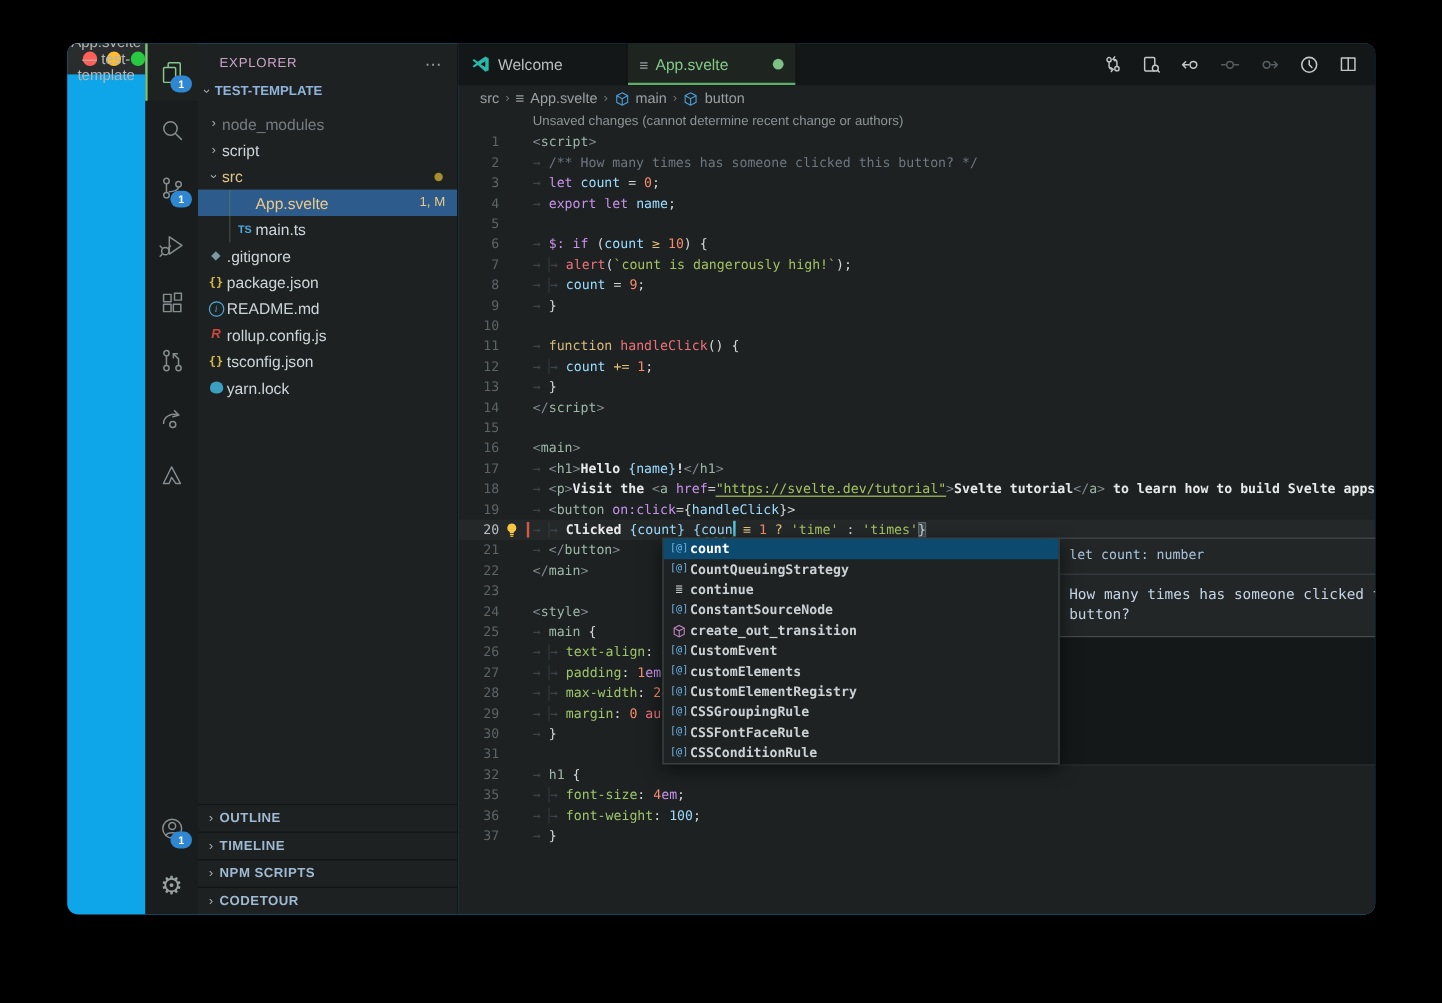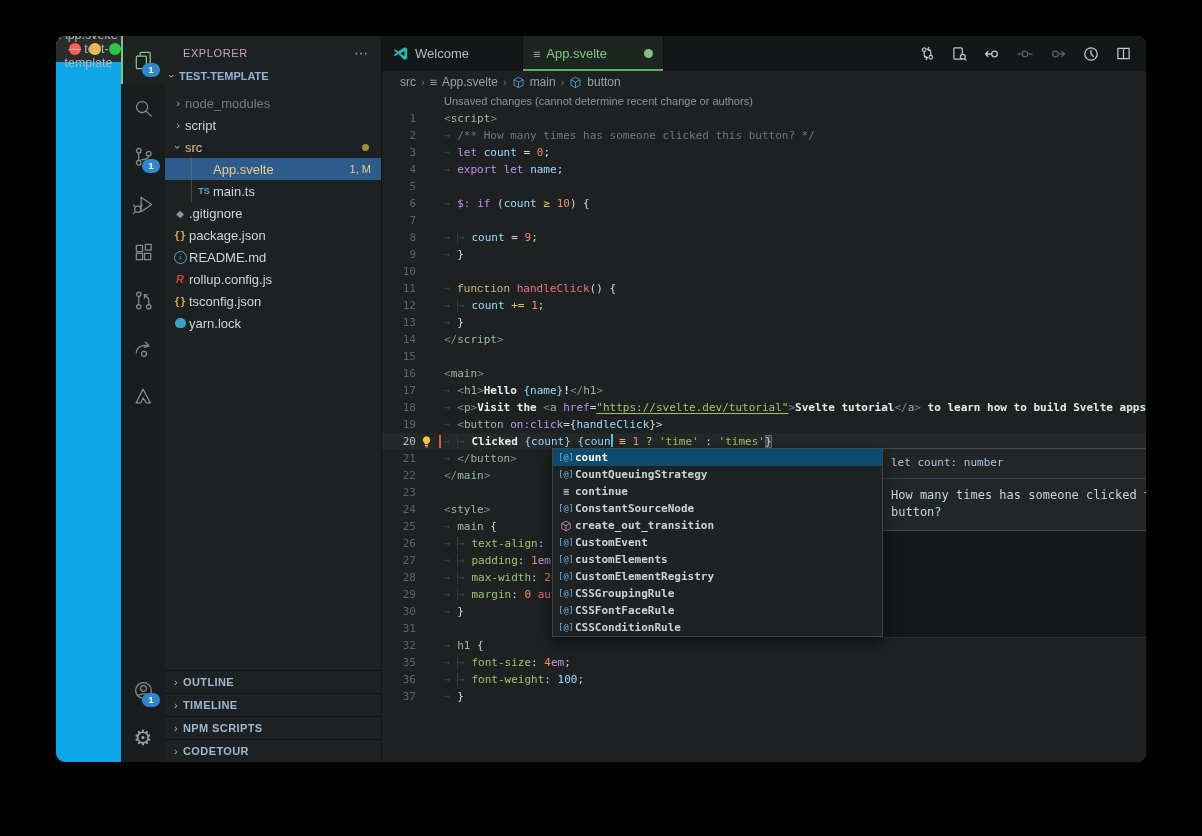--- a/index.html
+++ b/index.html
@@ -65,21 +65,21 @@
   .bc-sep{color:#6f7678;font-size:11px;}
   .bc-item{display:flex;align-items:center;gap:5px;cursor:pointer;}
   
   .code{flex:1;position:relative;overflow:hidden;font-family:"DejaVu Sans Mono",monospace;font-size:11px;line-height:17px;}
   .blame{height:17px;padding-left:62px;color:#8e9496;font-family:Liberation Sans, sans-serif;font-size:11px;display:flex;align-items:center;}
   .cl{height:17px;display:flex;white-space:pre;position:relative;}
   .cl.current{background:rgba(255,255,255,.035);}
   .ln{width:34px;flex:none;text-align:right;color:#5d6466;font-size:11px;}
   .lc{padding-left:28px;}
   .cl.current .ln{color:#b9c0c2;}
-  .tk-pn{color:#808a8d;} .tk-tg{color:#9db8a8;} .tk-kw{color:#c792ea;} .tk-kw2{color:#d7ba7d;font-family:Liberation Mono, monospace;}
+  .tk-pn{color:#808a8d;} .tk-tg{color:#9db8a8;} .tk-kw{color:#c792ea;} .tk-kw2{color:#d7ba7d;}
   .tk-vr{color:#9cdcfe;} .tk-op{color:#e2c07b;} .tk-eq{color:#d4d7d8;} .tk-nm{color:#f78c6c;}
   .tk-st{color:#a5c261;} .tk-stu{color:#a5c261;text-decoration:underline;text-underline-offset:2px;}
   .tk-fn{color:#ef7178;} .tk-at{color:#c792ea;text-align:center;} .tk-tx{color:#e8eaea;font-weight:bold;}
   .tk-cm{color:#6e7681;} .tk-cp{color:#9dc56a;} .tk-cv{color:#f07178;} .tk-hx{color:#9cdcfe;}
   .tk-ws{color:#3c4447;} .tk-wsg{color:#3c4447;border-left:1px solid #2f393b;}
   .tk-vru{color:#9cdcfe;text-decoration:underline wavy #3fae5a 1px;text-underline-offset:2px;}
   .tk-bm{background:#3c4648;box-shadow:inset 0 0 0 1px #5c6a6d;color:#d4d7d8;}
   .tk-cur{display:inline-block;width:2px;height:13px;background:#53c7de;vertical-align:-2px;}
   .tk-sw{display:inline-block;width:9px;height:9px;background:#ff3e00;margin-right:4px;vertical-align:-1px;outline:1px solid #666;}
   .bulb{position:absolute;left:38px;top:2px;}
@@ -424,21 +424,21 @@
         </div>
       <div class="code" id="codearea">
         <div class="blame">Unsaved changes (cannot determine recent change or authors)</div>
         <div id="codelines">
             <div class="cl"><span class="ln">1</span><span class="lc"><span class="tk-pn">&lt;</span><span class="tk-tg">script</span><span class="tk-pn">&gt;</span></span></div>
             <div class="cl"><span class="ln">2</span><span class="lc"><span class="tk-ws">→ </span><span class="tk-cm">/** How many times has someone clicked this button? */</span></span></div>
             <div class="cl"><span class="ln">3</span><span class="lc"><span class="tk-ws">→ </span><span class="tk-kw">let</span><span class="tk-eq"> </span><span class="tk-vr">count</span><span class="tk-eq"> = </span><span class="tk-nm">0</span><span class="tk-eq">;</span></span></div>
             <div class="cl"><span class="ln">4</span><span class="lc"><span class="tk-ws">→ </span><span class="tk-kw">export</span><span class="tk-eq"> </span><span class="tk-kw">let</span><span class="tk-eq"> </span><span class="tk-vr">name</span><span class="tk-eq">;</span></span></div>
             <div class="cl"><span class="ln">5</span><span class="lc"></span></div>
             <div class="cl"><span class="ln">6</span><span class="lc"><span class="tk-ws">→ </span><span class="tk-kw">$:</span><span class="tk-eq"> </span><span class="tk-kw">if</span><span class="tk-eq"> (</span><span class="tk-vr">count</span><span class="tk-eq"> </span><span class="tk-op">≥</span><span class="tk-eq"> </span><span class="tk-nm">10</span><span class="tk-eq">) {</span></span></div>
-            <div class="cl"><span class="ln">7</span></div>
+            <div class="cl"><span class="ln">7</span><span class="lc"><span class="tk-ws">→ </span><span class="tk-wsg">→ </span><span class="tk-fn">alert</span><span class="tk-eq">(</span><span class="tk-st">`count is dangerously high!`</span><span class="tk-eq">);</span></span></div>
             <div class="cl"><span class="ln">8</span><span class="lc"><span class="tk-ws">→ </span><span class="tk-wsg">→ </span><span class="tk-vr">count</span><span class="tk-eq"> = </span><span class="tk-nm">9</span><span class="tk-eq">;</span></span></div>
             <div class="cl"><span class="ln">9</span><span class="lc"><span class="tk-ws">→ </span><span class="tk-eq">}</span></span></div>
             <div class="cl"><span class="ln">10</span><span class="lc"></span></div>
             <div class="cl"><span class="ln">11</span><span class="lc"><span class="tk-ws">→ </span><span class="tk-kw2">function</span><span class="tk-eq"> </span><span class="tk-fn">handleClick</span><span class="tk-eq">() {</span></span></div>
             <div class="cl"><span class="ln">12</span><span class="lc"><span class="tk-ws">→ </span><span class="tk-wsg">→ </span><span class="tk-vr">count</span><span class="tk-eq"> </span><span class="tk-op">+=</span><span class="tk-eq"> </span><span class="tk-nm">1</span><span class="tk-eq">;</span></span></div>
             <div class="cl"><span class="ln">13</span><span class="lc"><span class="tk-ws">→ </span><span class="tk-eq">}</span></span></div>
             <div class="cl"><span class="ln">14</span><span class="lc"><span class="tk-pn">&lt;/</span><span class="tk-tg">script</span><span class="tk-pn">&gt;</span></span></div>
             <div class="cl"><span class="ln">15</span><span class="lc"></span></div>
             <div class="cl"><span class="ln">16</span><span class="lc"><span class="tk-pn">&lt;</span><span class="tk-tg">main</span><span class="tk-pn">&gt;</span></span></div>
             <div class="cl"><span class="ln">17</span><span class="lc"><span class="tk-ws">→ </span><span class="tk-pn">&lt;</span><span class="tk-tg">h1</span><span class="tk-pn">&gt;</span><span class="tk-tx">Hello </span><span class="tk-vr">{name}</span><span class="tk-tx">!</span><span class="tk-pn">&lt;/</span><span class="tk-tg">h1</span><span class="tk-pn">&gt;</span></span></div>

